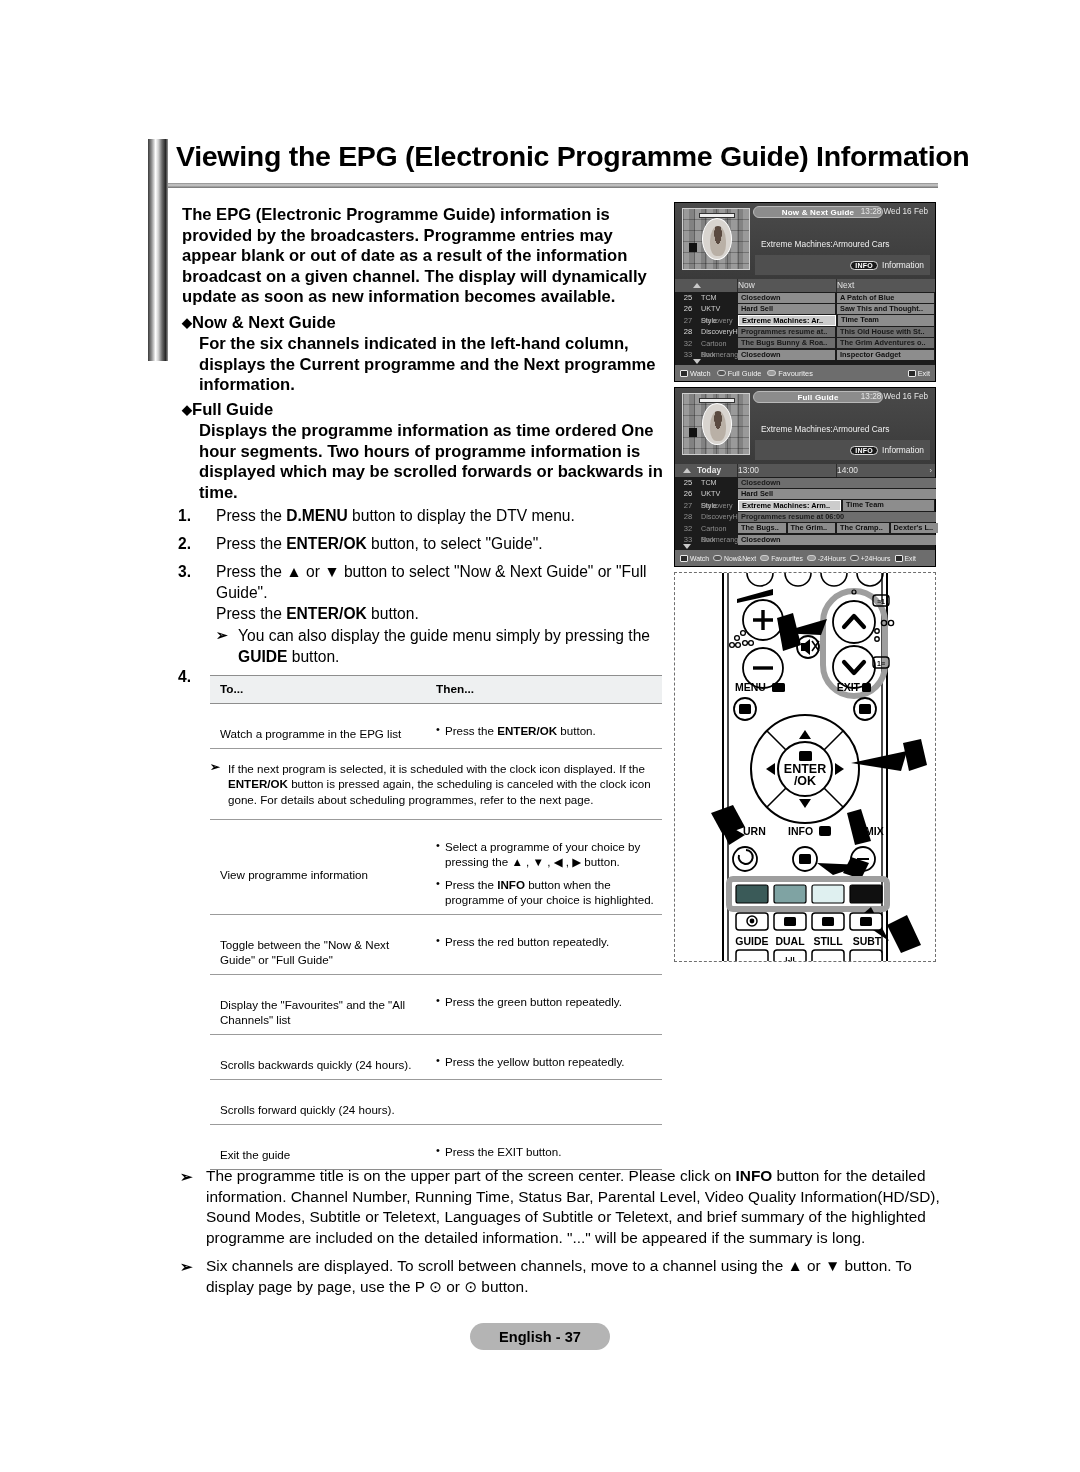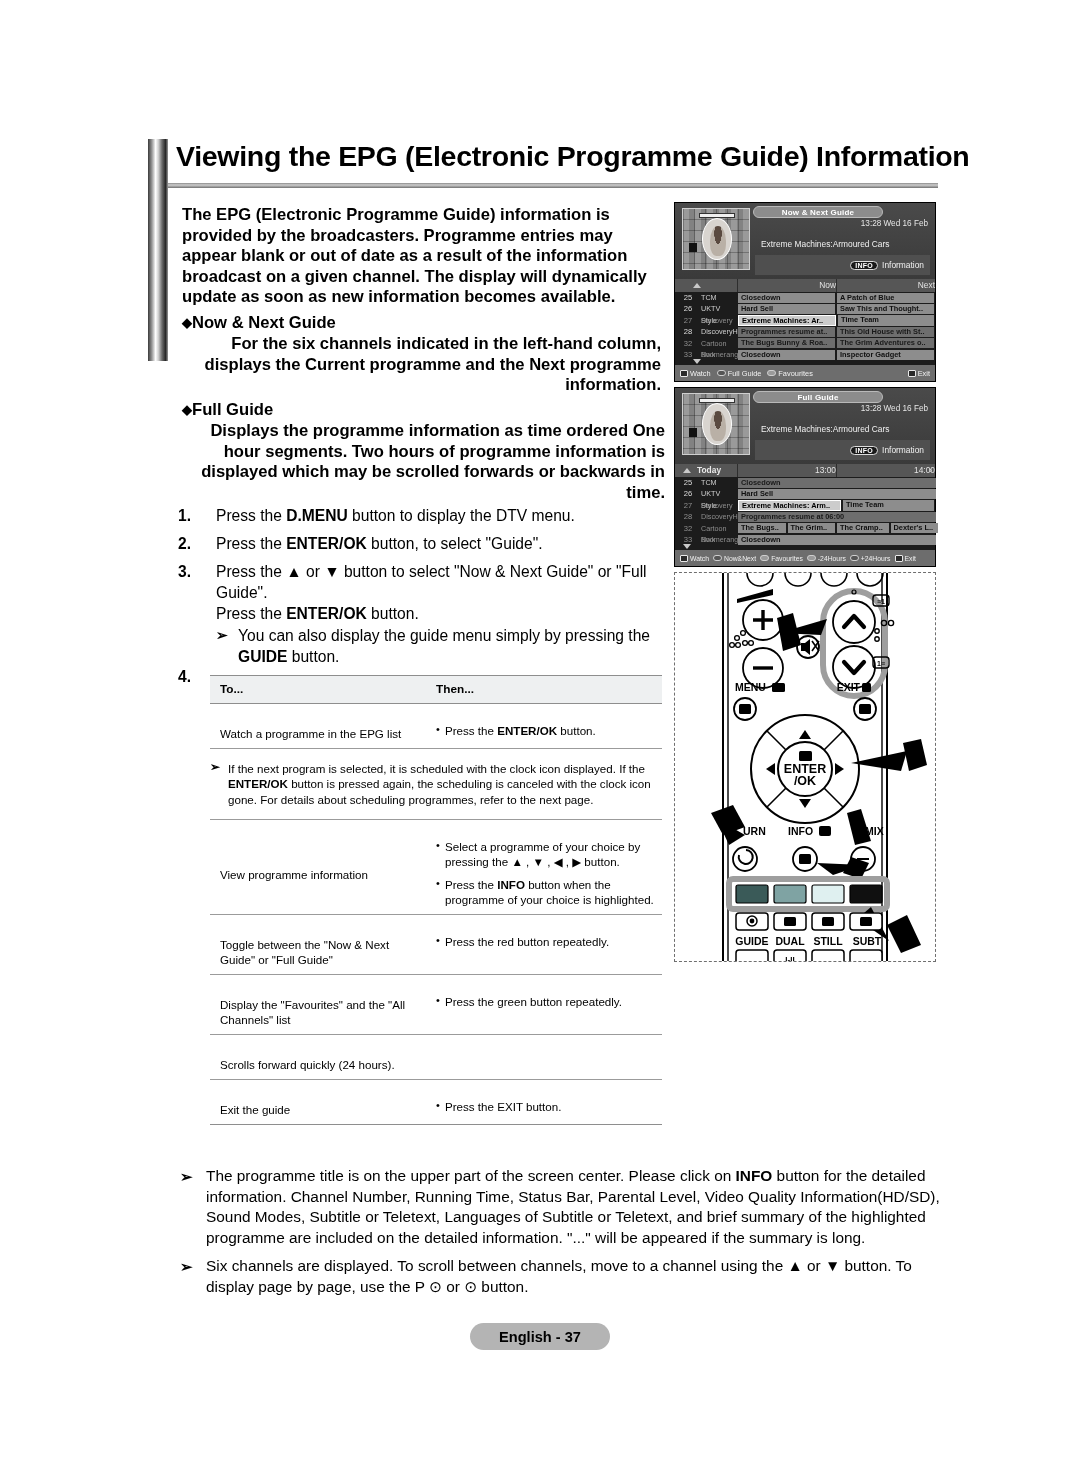--- a/index.html
+++ b/index.html
@@ -31,21 +31,21 @@
 
   
   .intro {
     position: absolute; left: 182px; top: 205px; width: 478px;
     font-size: 16.6px; font-weight: bold; line-height: 20.6px;
   }
   .bullet-head {
     position: absolute; font-size: 16.6px; font-weight: bold; line-height: 20.6px;
   }
   .bullet-body {
-    position: absolute; font-size: 16.6px; font-weight: bold; line-height: 20.6px; text-align: right;
+    position: absolute; font-size: 16.6px; font-weight: bold; line-height: 20.6px;
   }
   .diamond { font-size: 13px; vertical-align: 1px; }
 
   .steps { position: absolute; left: 178px; top: 505px; width: 490px; }
   .step { position: relative; font-size: 15.6px; line-height: 21px; margin-bottom: 7px; }
   .step-num {
     position: absolute; left: 0; top: 0; width: 26px;
     font-weight: bold; font-size: 15.6px; text-align: left;
   }
   .step-txt { display: block; margin-left: 38px; }
@@ -127,21 +127,21 @@
   .tv-thumb .oval::after {
     content:""; position:absolute; left:7px; top:7px; width:16px; height:30px;
     background: radial-gradient(ellipse at 50% 25%, #5a4a40 0 32%, #b9b0a6 33% 100%);
     border-radius: 50% 50% 40% 40%;
   }
   .tv-thumb .bar {
     position:absolute; left:16px; top:4px; width:36px; height:5px; background:#efefef; border:1px solid #333;
   }
   .tv-thumb .blk { position:absolute; left:6px; top:34px; width:8px; height:9px; background:#111; }
   .tv-date {
-    position: absolute; right: 7px; top: 16px;
+    position: absolute; right: 7px; top: 4px;
     font-size: 8.2px; color: #e6e6e6; margin-left: 32px;
   }
   .tv-prog {
     position: absolute; left: 86px; top: 36px;
     font-size: 8.4px; color: #f0f0f0;
   }
   .tv-infobar {
     position: absolute; left: 80px; top: 52px; right: 5px; height: 20px;
     background: #4f4f4f; display: flex; align-items: center; justify-content: flex-end;
     padding-right: 6px; gap: 4px;
@@ -153,21 +153,21 @@
   .info-lbl { font-size: 8.4px; color: #f0f0f0; }
 
   .tv-grid { position: relative; background: #1c1c1c; height: 86px; }
   .g-head { display: flex; height: 13px; background: #565656; }
   .g-head .c-ch { width: 62px; position: relative; }
   .g-head .c-ch .up-arrow {
     position:absolute; left: 18px; top: 4px; width:0;height:0;
     border-left:4px solid transparent;border-right:4px solid transparent;border-bottom:5px solid #c9c9c9;
   }
   .g-head .cell {
-    flex: 1; color: #e3e3e3; font-size: 8.4px; text-align: right;
+    flex: 1; color: #e3e3e3; font-size: 8.4px; text-align: left;
     line-height: 13px; border-left: 1px solid #2e2e2e;
   }
   .g-row { display: flex; height: 11.4px; align-items: stretch; }
   .g-row .num {
     width: 26px; color: #dcdcdc; font-size: 7.6px; text-align: center; line-height: 11.4px;
   }
   .g-row .name {
     width: 36px; color: #cfcfcf; font-size: 7.2px; line-height: 11.4px;
   }
   .g-row.dim .num, .g-row.dim .name { color: #8e8e8e; }
@@ -283,20 +283,26 @@
       </div>
     </div>
 
     <div class="trow">
       <div class="tc-l">Display the "Favourites" and the "All Channels" list</div>
       <div class="tc-r">
         <div class="li">Press the green button repeatedly.</div>
       </div>
     </div>
 
+    <div class="trow">
+      <div class="tc-l">Scrolls backwards quickly (24 hours).</div>
+      <div class="tc-r">
+        <div class="li">Press the yellow button repeatedly.</div>
+      </div>
+    </div>
 
     <div class="trow">
       <div class="tc-l">Scrolls forward quickly (24 hours).</div>
     </div>
 
     <div class="trow tbl-end">
       <div class="tc-l">Exit the guide</div>
       <div class="tc-r">
         <div class="li">Press the EXIT button.</div>
       </div>

